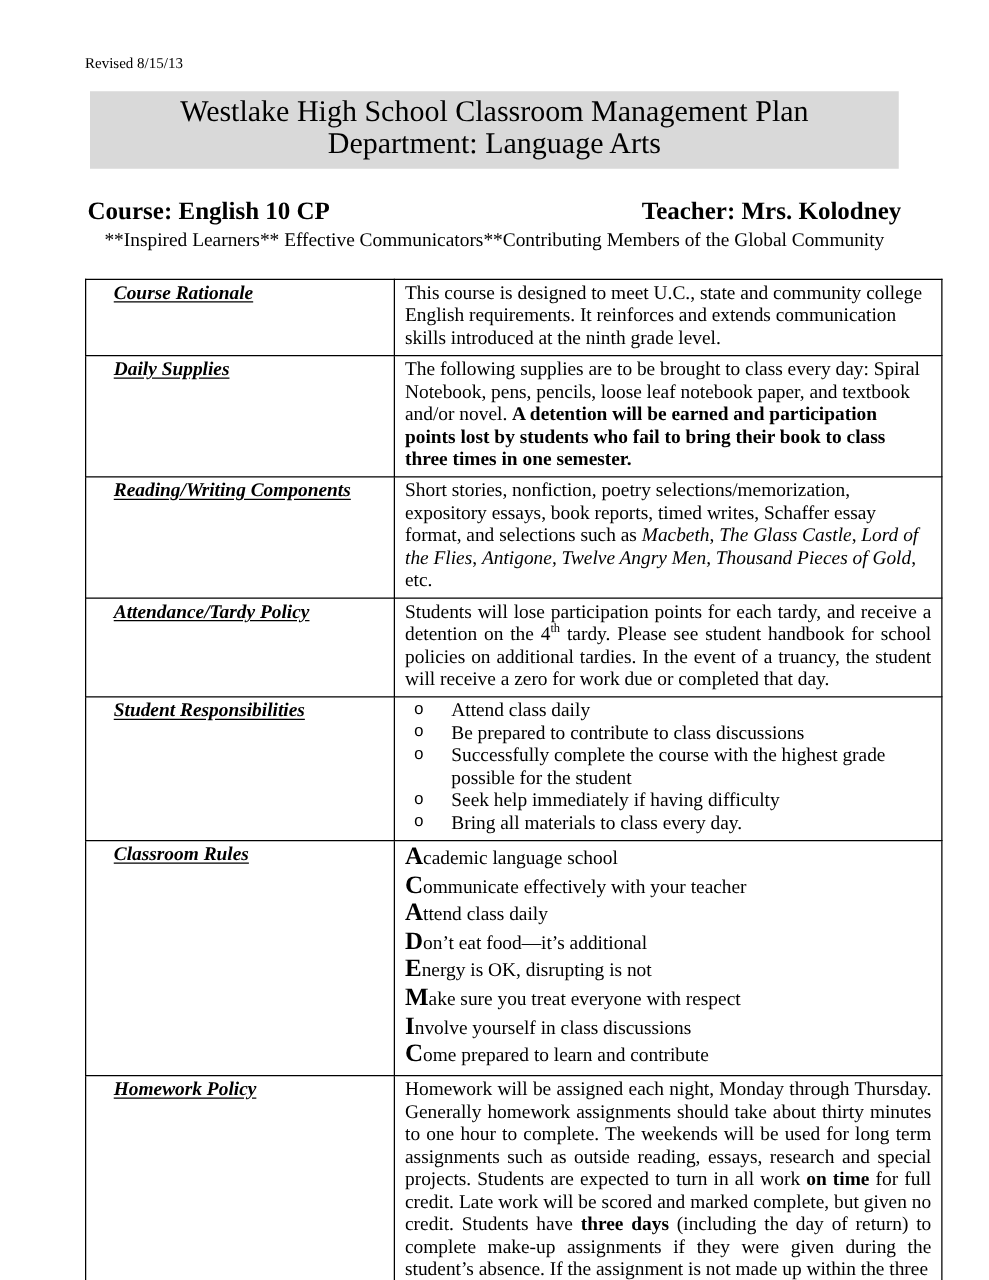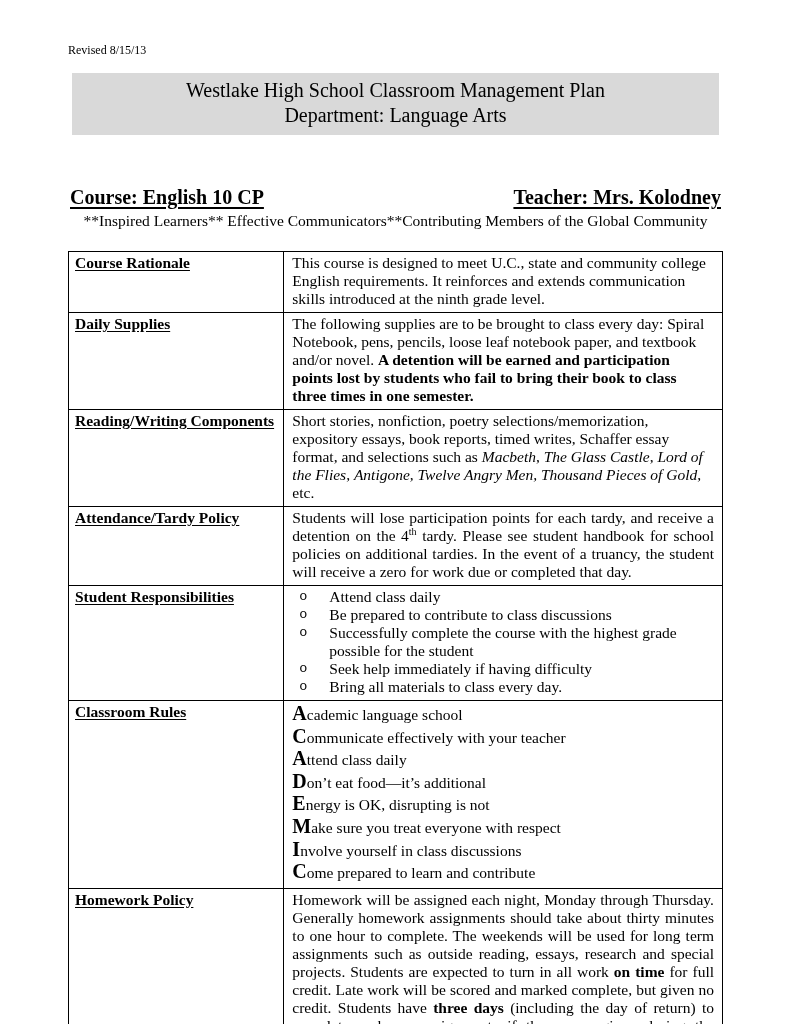--- a/index.html
+++ b/index.html
@@ -7,35 +7,35 @@
     width:791px;height:1024px;background:#ffffff;color:#000;
     font-family:"Liberation Serif", serif;
     overflow:hidden;
   }
   .page{padding:43px 68px 0 68px;}
   .revised{font-size:12px;line-height:14px;margin-bottom:16px;}
   .banner{
     margin:0 4px 22px 4px;
     padding:5px 0 7px 0;
     text-align:center;
-    font-size:20px;line-height:25px;
+    font-size:24px;line-height:25px;
   }
   .course-line{
     display:flex;justify-content:space-between;
     font-size:20px;font-weight:bold;line-height:24px;
     margin:0 2px 2px 2px;
   }
-  .course-line .u{text-decoration:underline;text-decoration-thickness:2px;text-underline-offset:3px;margin-top:28px;}
+  .course-line .u{text-decoration-thickness:2px;text-underline-offset:3px;}
   .eslr-line{text-align:center;font-size:15px;line-height:19px;}
   .eslr-line .b{font-weight:bold;}
   .eslr-label{margin-right:26px;}
   .motto{text-align:center;font-size:15.5px;line-height:19px;margin-bottom:21px;}
   table.doc-table{border-collapse:collapse;width:655px;table-layout:fixed;}
   table.doc-table td{border:1px solid #000;vertical-align:top;}
-  .label-cell{width:202px;padding:2px 6px;}
+  .label-cell{width:202px;padding:2px 22px;font-style:italic;}
   .row-label{font-weight:bold;text-decoration:underline;text-underline-offset:2px;font-size:15.5px;line-height:18px;}
   .content-cell{width:421px;padding:2px 8px 4px 8px;font-size:15.5px;line-height:18px;}
   .justify{text-align:justify;}
   .content-cell sup{font-size:10px;line-height:0;vertical-align:super;}
   .bullet-item{display:flex;line-height:18px;}
   .bullet-marker{flex:0 0 14px;margin-left:7px;margin-right:16px;font-family:"Liberation Mono", monospace;font-size:13.5px;}
   .bullet-text{flex:1;}
   .acrostic-line{line-height:20.6px;}
   .acrostic-first{font-weight:bold;font-size:20px;}
 </style>

